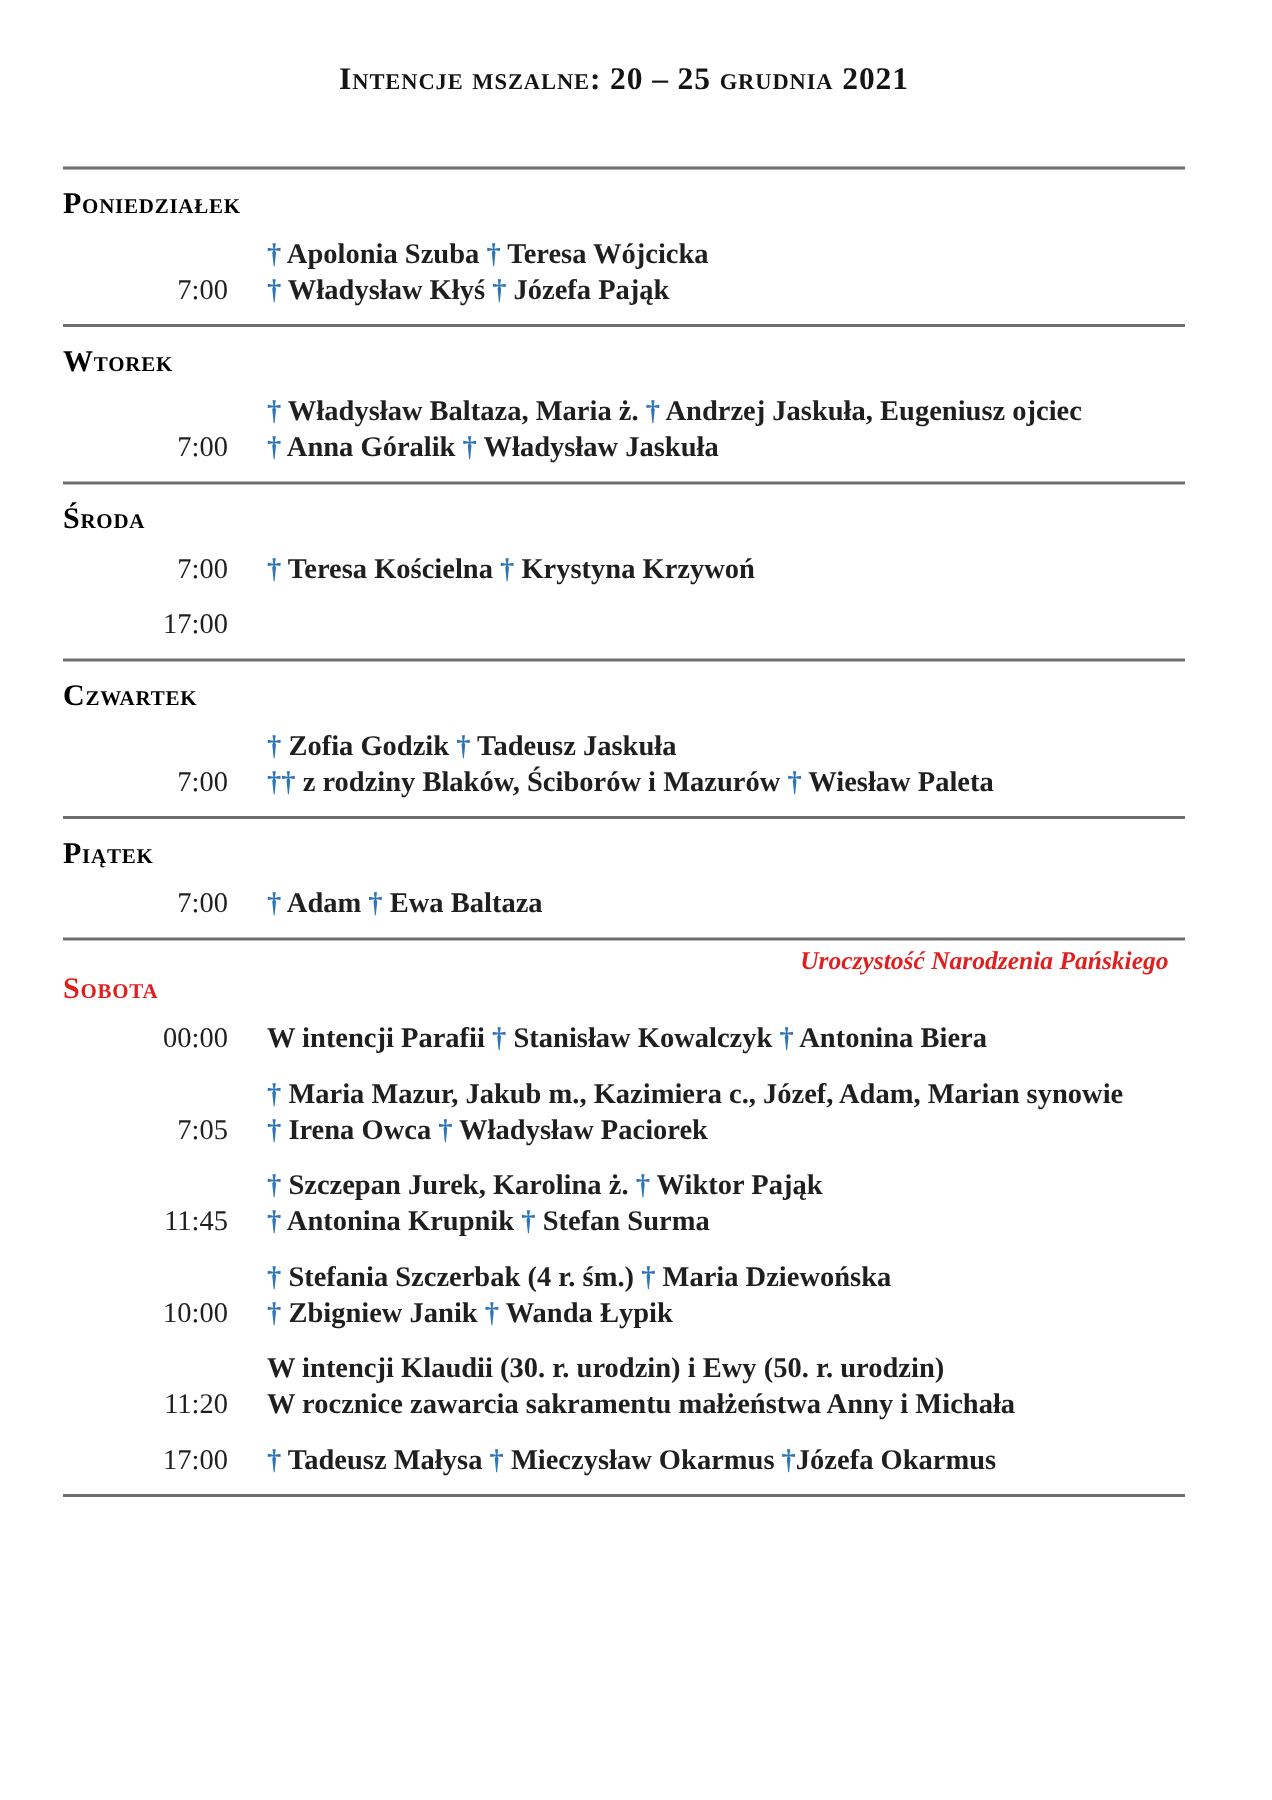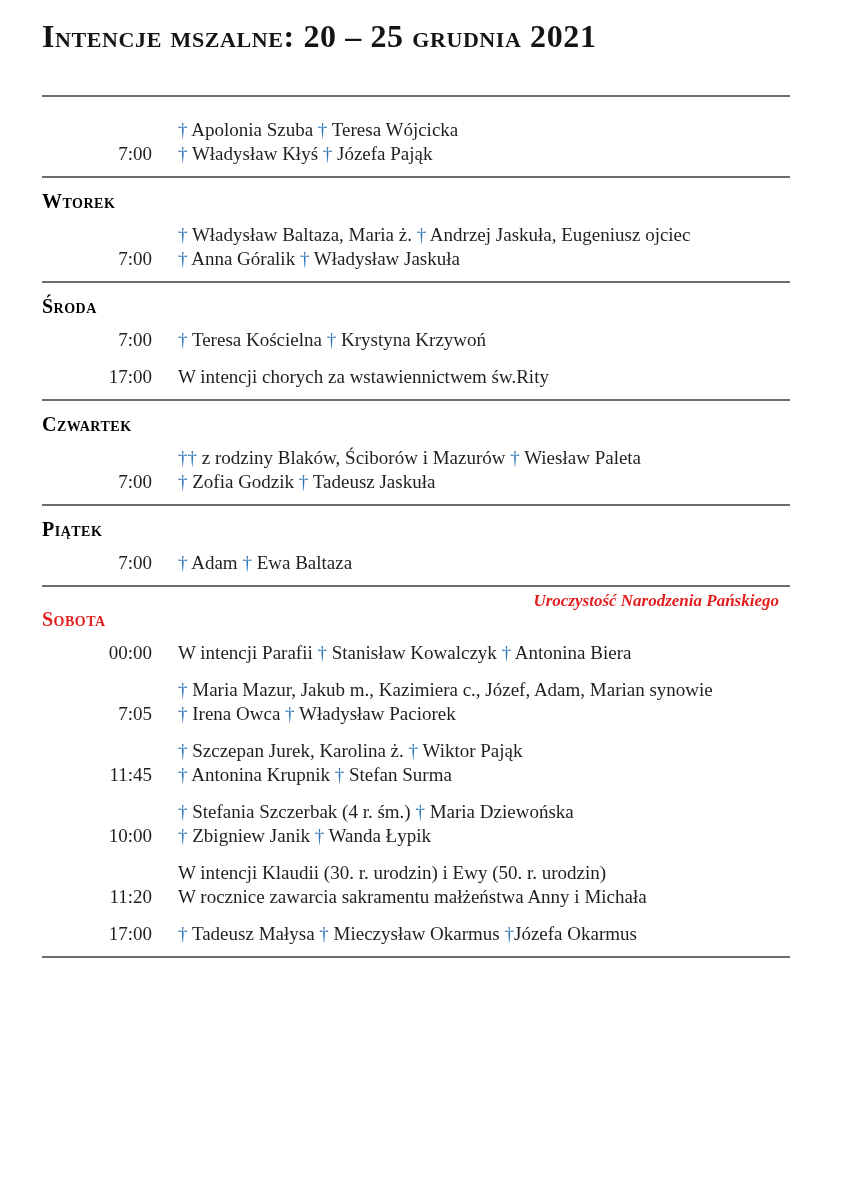--- a/index.html
+++ b/index.html
@@ -8,22 +8,23 @@
     width: 848px;
     height: 1200px;
     background: #ffffff;
     font-family: "Liberation Serif", "DejaVu Serif", serif;
     color: #1f1f1f;
     overflow: hidden;
     box-sizing: border-box;
     padding: 0 58px 0 42px;
   }
   .doc-title {
-    margin-top: 18px;
-    font-size: 32px;
+    margin-top: 34px;
+    text-align: center;
+    font-size: 21px;
     font-weight: bold;
     font-variant: small-caps;
     letter-spacing: 0.6px;
     color: #141414;
     line-height: 36px;
   }
   .title-gap { height: 41px; }
   .section {
     border-top: 2px solid #6e6e6e;
     padding: 11px 0 10px 0;
@@ -58,33 +59,35 @@
     line-height: 24px;
     color: #1f1f1f;
     white-space: nowrap;
   }
   .lines { margin-left: 26px; }
   .line {
     font-size: 19px;
     line-height: 24px;
     color: #1f1f1f;
     white-space: nowrap;
+    font-weight: bold;
   }
   .cross { color: #2e75b6; }
   .bottom-rule { border-top: 2px solid #6e6e6e; height: 0; }
 </style>
 </head>
 <body>
 
 <div class="page">
 
   <div class="doc-title">Intencje mszalne: 20 – 25 grudnia 2021</div>
   <div class="title-gap"></div>
 
   <div class="section">
+    <div class="day-name">Poniedziałek</div>
     <div class="row">
       <div class="time">7:00</div>
       <div class="lines">
         <div class="line"><span class="cross">†</span> Apolonia Szuba <span class="cross">†</span> Teresa Wójcicka</div>
         <div class="line"><span class="cross">†</span> Władysław Kłyś <span class="cross">†</span> Józefa Pająk</div>
       </div>
     </div>
   </div>
 
   <div class="section">
@@ -101,33 +104,30 @@
   <div class="section">
     <div class="day-name">Środa</div>
     <div class="row">
       <div class="time">7:00</div>
       <div class="lines">
         <div class="line"><span class="cross">†</span> Teresa Kościelna <span class="cross">†</span> Krystyna Krzywoń</div>
       </div>
     </div>
     <div class="row">
       <div class="time">17:00</div>
-      <div class="lines">
-        <div class="line">W intencji chorych za wstawiennictwem św.Rity</div>
-      </div>
     </div>
   </div>
 
   <div class="section">
     <div class="day-name">Czwartek</div>
     <div class="row">
       <div class="time">7:00</div>
       <div class="lines">
+        <div class="line"><span class="cross">†</span> Zofia Godzik <span class="cross">†</span> Tadeusz Jaskuła</div>
         <div class="line"><span class="cross">†</span><span class="cross">†</span> z rodziny Blaków, Ściborów i Mazurów <span class="cross">†</span> Wiesław Paleta</div>
-        <div class="line"><span class="cross">†</span> Zofia Godzik <span class="cross">†</span> Tadeusz Jaskuła</div>
       </div>
     </div>
   </div>
 
   <div class="section">
     <div class="day-name">Piątek</div>
     <div class="row">
       <div class="time">7:00</div>
       <div class="lines">
         <div class="line"><span class="cross">†</span> Adam <span class="cross">†</span> Ewa Baltaza</div>

